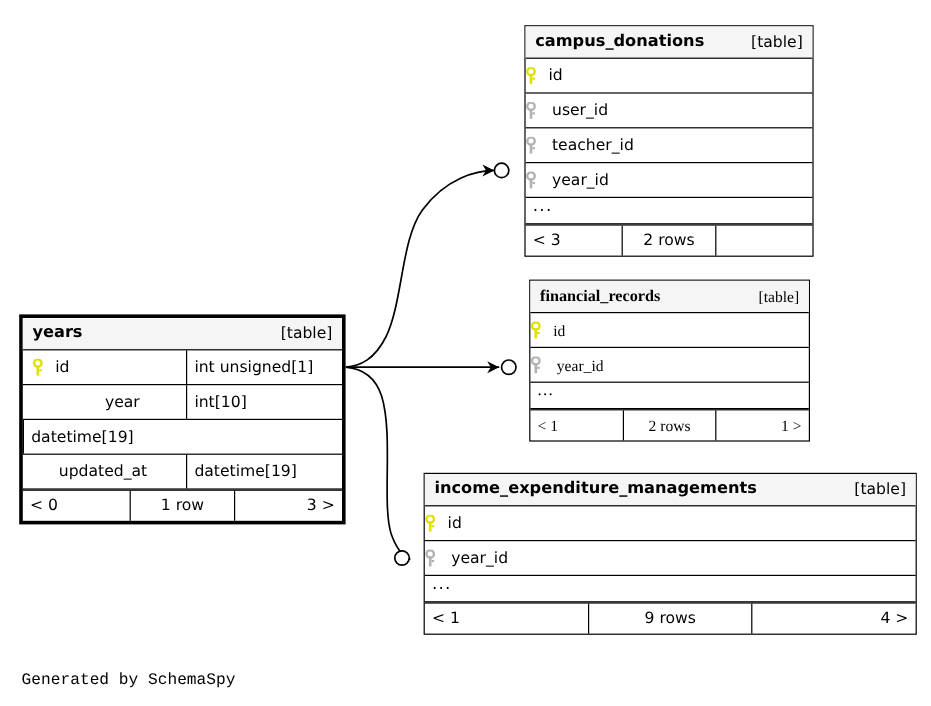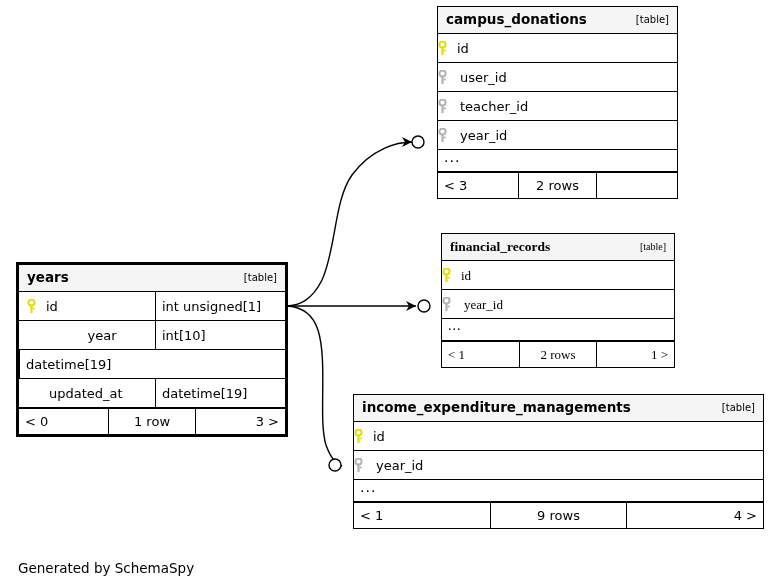--- a/index.html
+++ b/index.html
@@ -49,21 +49,21 @@
     justify-content: space-between;
     padding: 0 8px;
     box-sizing: border-box;
   }
   .tbl .hdr .tname {
     font-weight: bold;
     font-size: 13.5px;
     white-space: nowrap;
   }
   .tbl .hdr .ttype {
-    font-size: 10px;
+    font-size: 13px;
     color: #000000;
     white-space: nowrap;
     margin-left: 14px;
   }
   .row {
     height: 29px;
     border-bottom: 1px solid #000000;
     display: flex;
     align-items: center;
     box-sizing: border-box;
@@ -162,21 +162,21 @@
       <path d="M 288,306 L 416,306" fill="none" stroke="#000" stroke-width="1.4" marker-end="url(#crow)"></path>
       <circle cx="424" cy="306" r="6" fill="#fff" stroke="#000" stroke-width="1.4"></circle>
     </g>
 
     <g>
       <path d="M 288,306 C 300,307 312,312 318,330 C 328,362 318,420 326,445 C 331,459 336,464 342,466" fill="none" stroke="#000" stroke-width="1.4" marker-end="url(#crow)"></path>
       <circle cx="335" cy="465" r="6" fill="#fff" stroke="#000" stroke-width="1.4"></circle>
     </g>
   </svg>
 
-  <div class="tbl" id="t-campus" style="left:437px; top:6px; width:241px;">
+  <div class="tbl" id="t-campus" style="left:437px; top:21px; width:241px;">
     <div class="hdr">
       <span class="tname">campus_donations</span>
       <span class="ttype">[table]</span>
     </div>
 
     <div class="row">
       <span class="keyslot">
         <svg width="9" height="15" viewBox="0 0 9 15">
             <circle cx="4.5" cy="3.6" r="3.1" fill="none" stroke="#e0e000" stroke-width="2"></circle>
             <rect x="3.4" y="5.6" width="2.2" height="8.4" fill="#e0e000"></rect>
@@ -348,15 +348,15 @@
       <span class="celltype">datetime[19]</span>
     </div>
 
     <div class="foot">
       <span class="fc left">&lt; 0</span>
       <span class="fc mid">1 row</span>
       <span class="fc right">3 &gt;</span>
     </div>
   </div>
 
-  <div class="caption" style="left:18px; top:560px;">Generated by SchemaSpy</div>
+  <div class="caption" style="left:18px; top:560px;font-family:Liberation Mono, monospace;">Generated by SchemaSpy</div>
 
 </div>
 
 </body></html>

